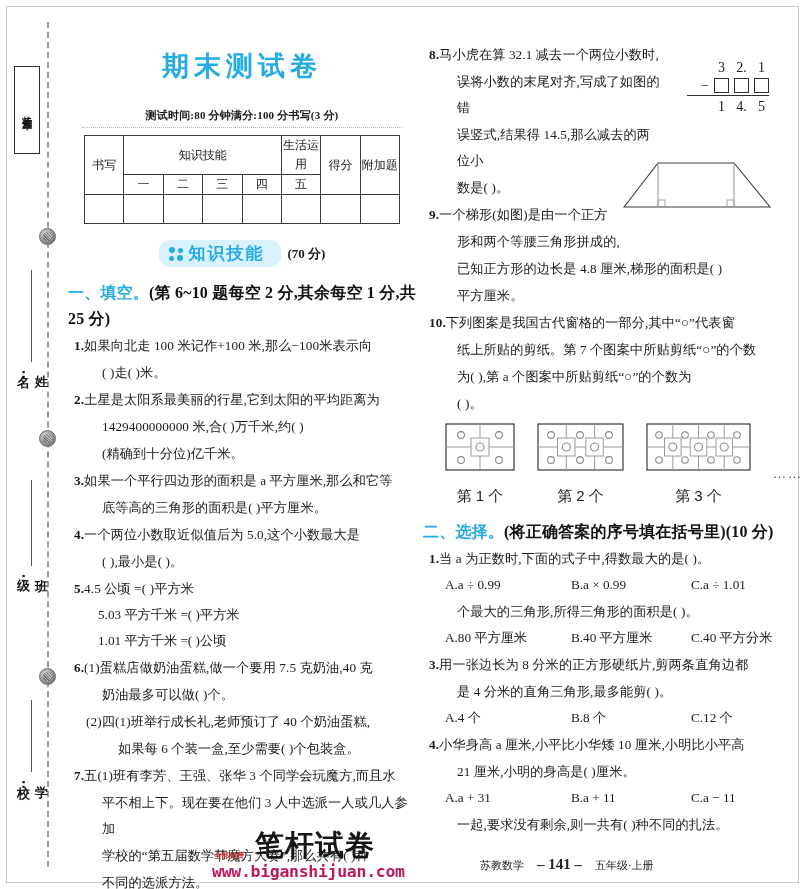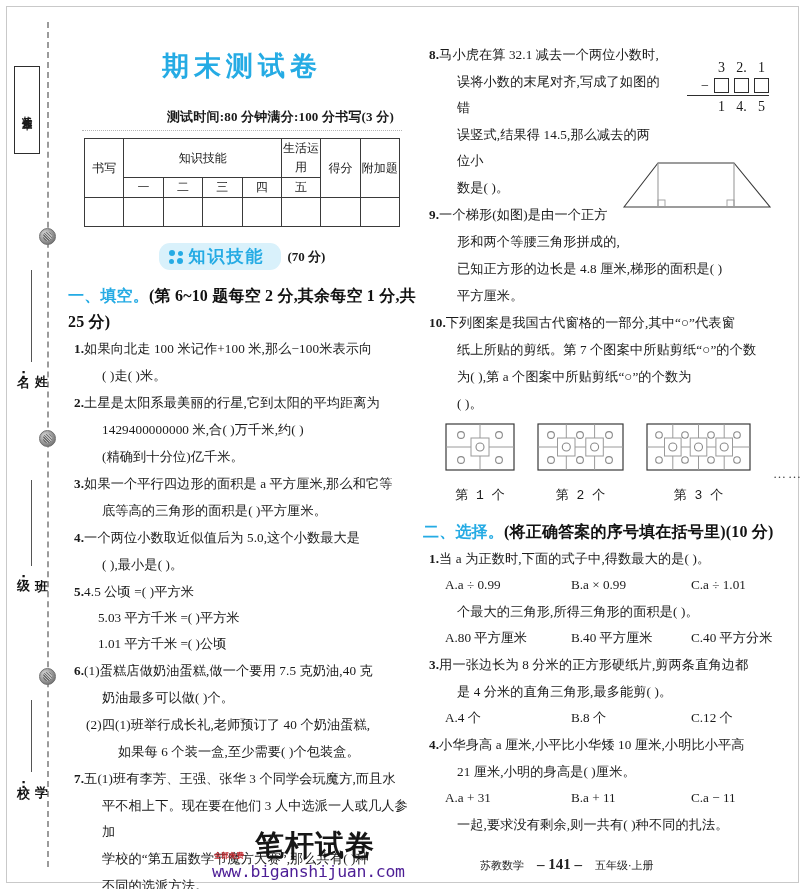--- a/index.html
+++ b/index.html
@@ -132,22 +132,22 @@
     font-weight: bold;
     font-size: 27px;
     letter-spacing: 5px;
     color: #25ABE4;
     margin-top: 48px;
   }
   .meta-line {
     margin-top: 24px;
     padding: 0 26px;
     display: flex;
-    justify-content: flex-end;
-    font-size: 13px;
+    justify-content: center;
+    font-size: 11px;
     font-weight: bold;
     letter-spacing: .2px;
   }
   .dotted-rule {
     margin: 4px 18px 0 18px;
     border-top: 1px dotted #b6b6b6;
   }
 
   
   table.score {
@@ -276,23 +276,23 @@
 
   .patterns {
     margin-top: 6px;
     padding-left: 22px;
     display: flex;
     align-items: flex-end;
     gap: 22px;
   }
   .pat-item { text-align: center; }
   .pat-label {
-    font-size: 13px;
+    font-size: 15px;
     margin-top: 3px;
-    font-family: Liberation Mono, monospace;
+    font-family: Liberation Sans, sans-serif;
   }
   .pat-dots {
     font-size: 13px;
     letter-spacing: 2px;
     color: #444;
     padding-bottom: 22px;
   }
 
   
   #watermark {
@@ -307,22 +307,22 @@
     font-weight: bold;
     font-size: 29px;
     color: #161616;
     letter-spacing: 1px;
   }
   .wm-url {
     position: absolute;
     left: 0px; top: 38px;
     font-family: "DejaVu Sans Mono", monospace;
     font-size: 16.5px;
-    font-weight: normal;
-    color: #4c1d95;
+    font-weight: bold;
+    color: #be185d;
     letter-spacing: -0.3px;
   }
   .wm-free {
     position: absolute;
     left: 2px; top: 27px;
     font-family: Liberation Mono, monospace;
     font-size: 7.5px;
     font-weight: bold;
     color: #C1272D;
     letter-spacing: 0px;

